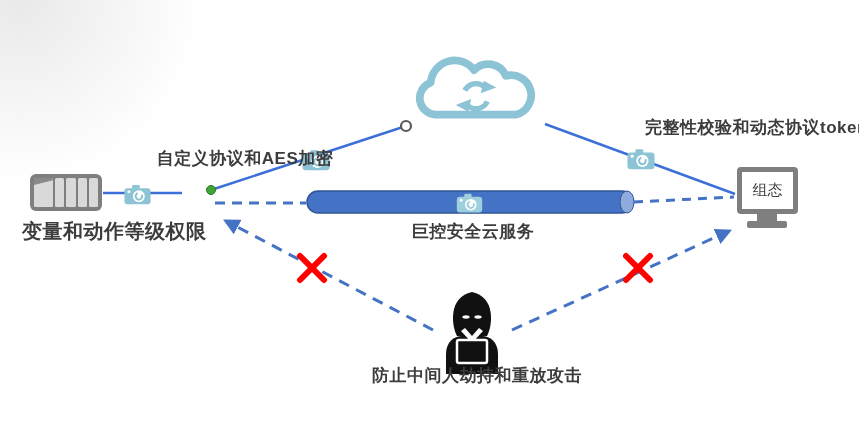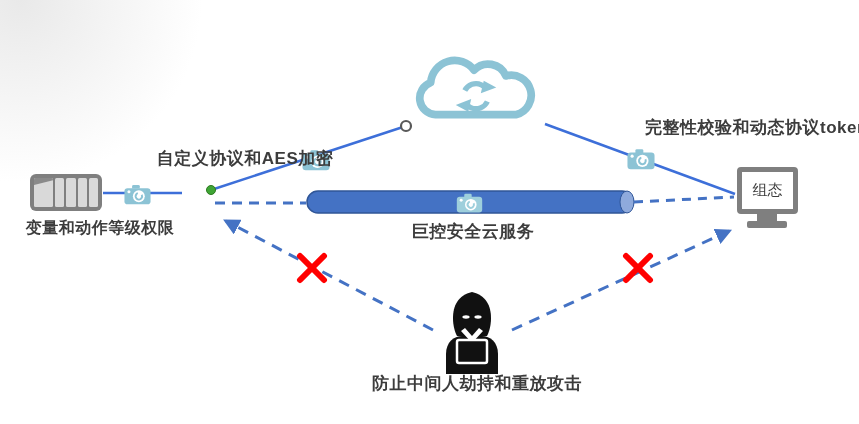--- a/index.html
+++ b/index.html
@@ -12,23 +12,23 @@
   }
   .abs { position:absolute; }
   svg.overlay { position:absolute; left:0; top:0; z-index:1; }
   .label {
     position:absolute; z-index:3; color:#3c3c3c; font-weight:700;
     text-align:center; white-space:nowrap; letter-spacing:0.5px;
   }
   .lbl-cloud  { left:383px; top:20px;  width:200px; font-size:19px; }
   .lbl-aes    { left:155px; top:119px; width:180px; font-size:17px;margin-top:28px; }
   .lbl-token  { left:645px; top:116px; width:214px; font-size:17px; }
-  .lbl-plc    { left:22px;  top:218px; width:156px; font-size:16px;text-align:center; }
+  .lbl-plc    { left:22px;  top:218px; width:156px; font-size:20px;text-align:center; }
   .lbl-tunnel { left:408px; top:220px; width:130px; font-size:17px; }
-  .lbl-hacker { left:372px; top:372px; width:190px; font-size:17px; }
+  .lbl-hacker { left:372px; top:364px; width:190px; font-size:17px; }
 
   
   .plc { left:30px; top:174px; width:72px; height:37px; z-index:2;
          background:#7f7f7f; border-radius:6px; padding:4px 4px;
          display:flex; gap:2px; box-sizing:border-box; }
   .plc-cell { background:#d9d9d9; border-radius:1.5px; flex:1; position:relative; overflow:hidden; }
   .plc-cell.main { flex:2.1; }
   .plc-cell.main::before { content:""; position:absolute; left:0; top:0; right:0; height:7px;
          background:#8a8a8a; clip-path:polygon(0 0,100% 0,100% 30%,0 100%); }
 

